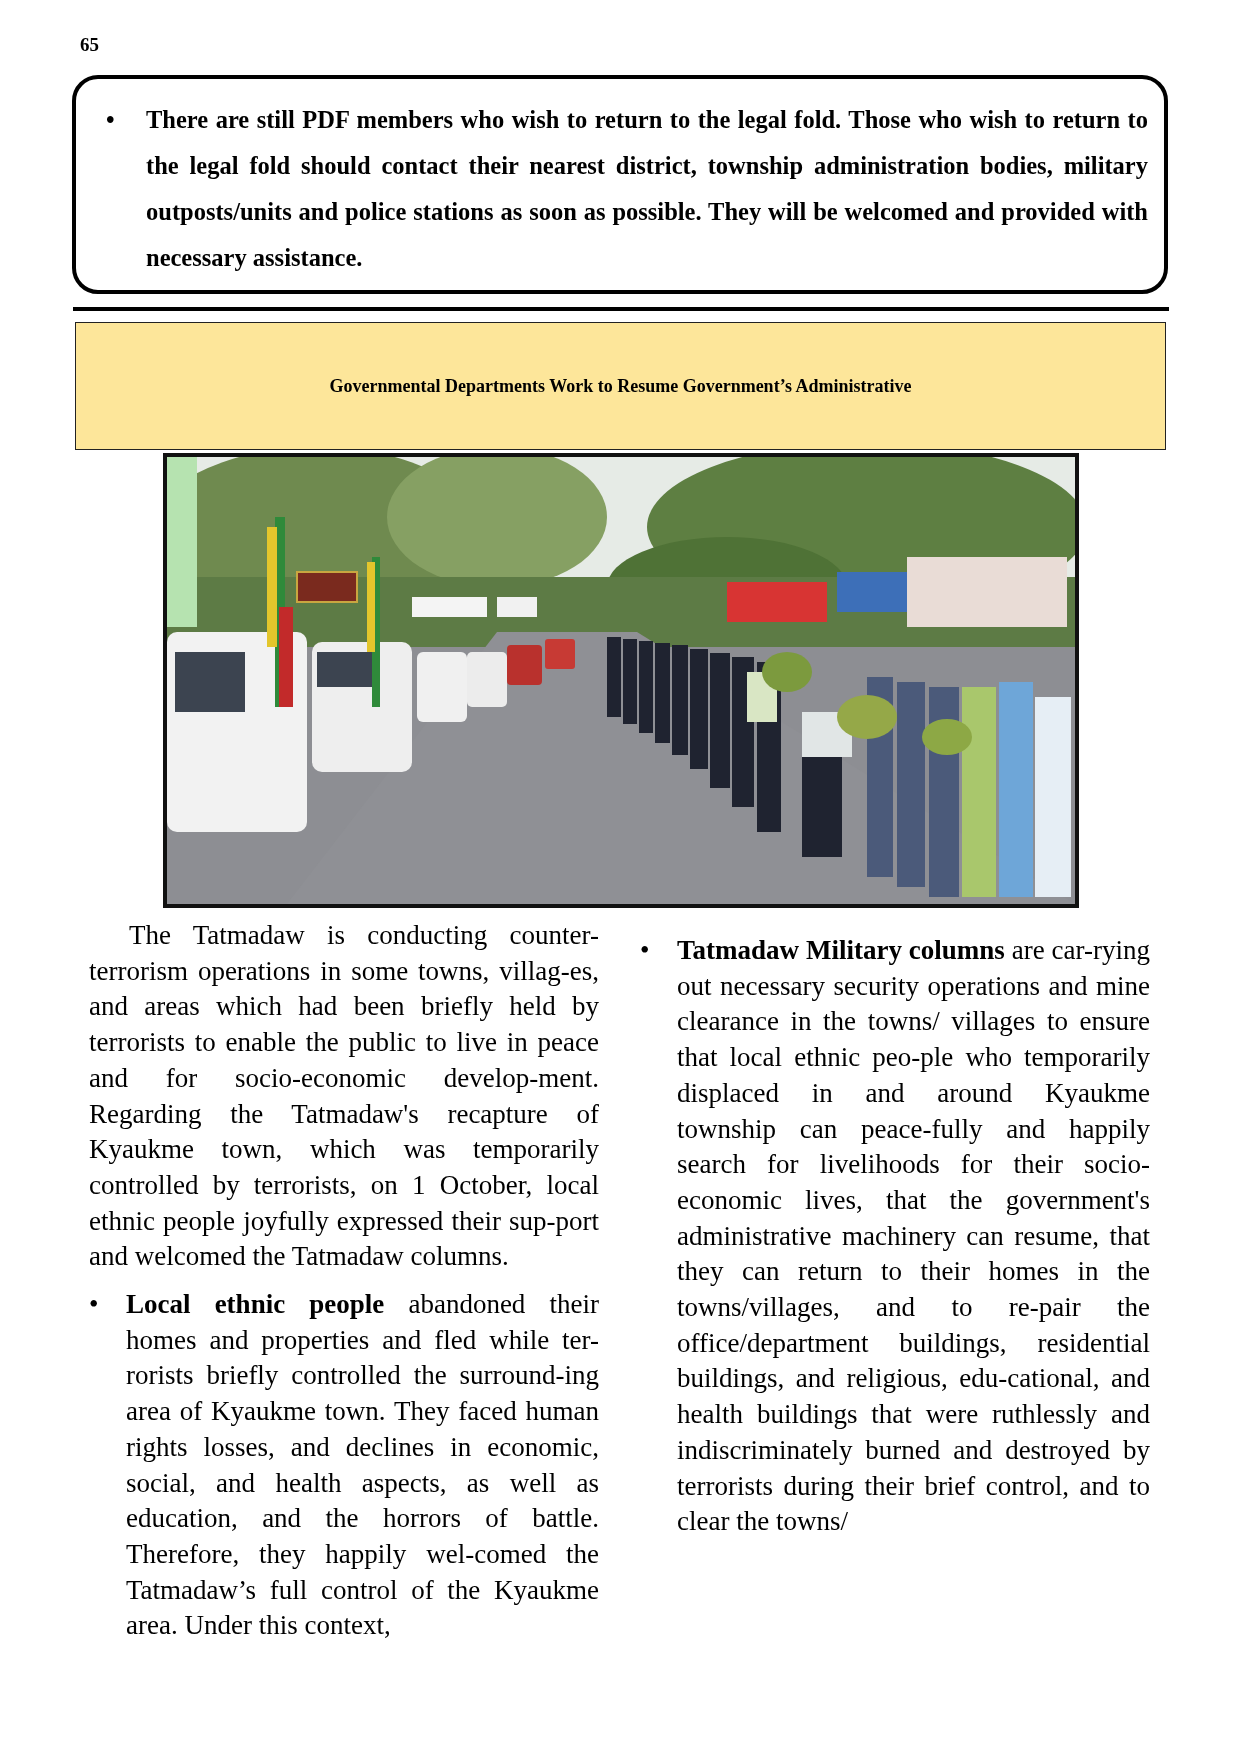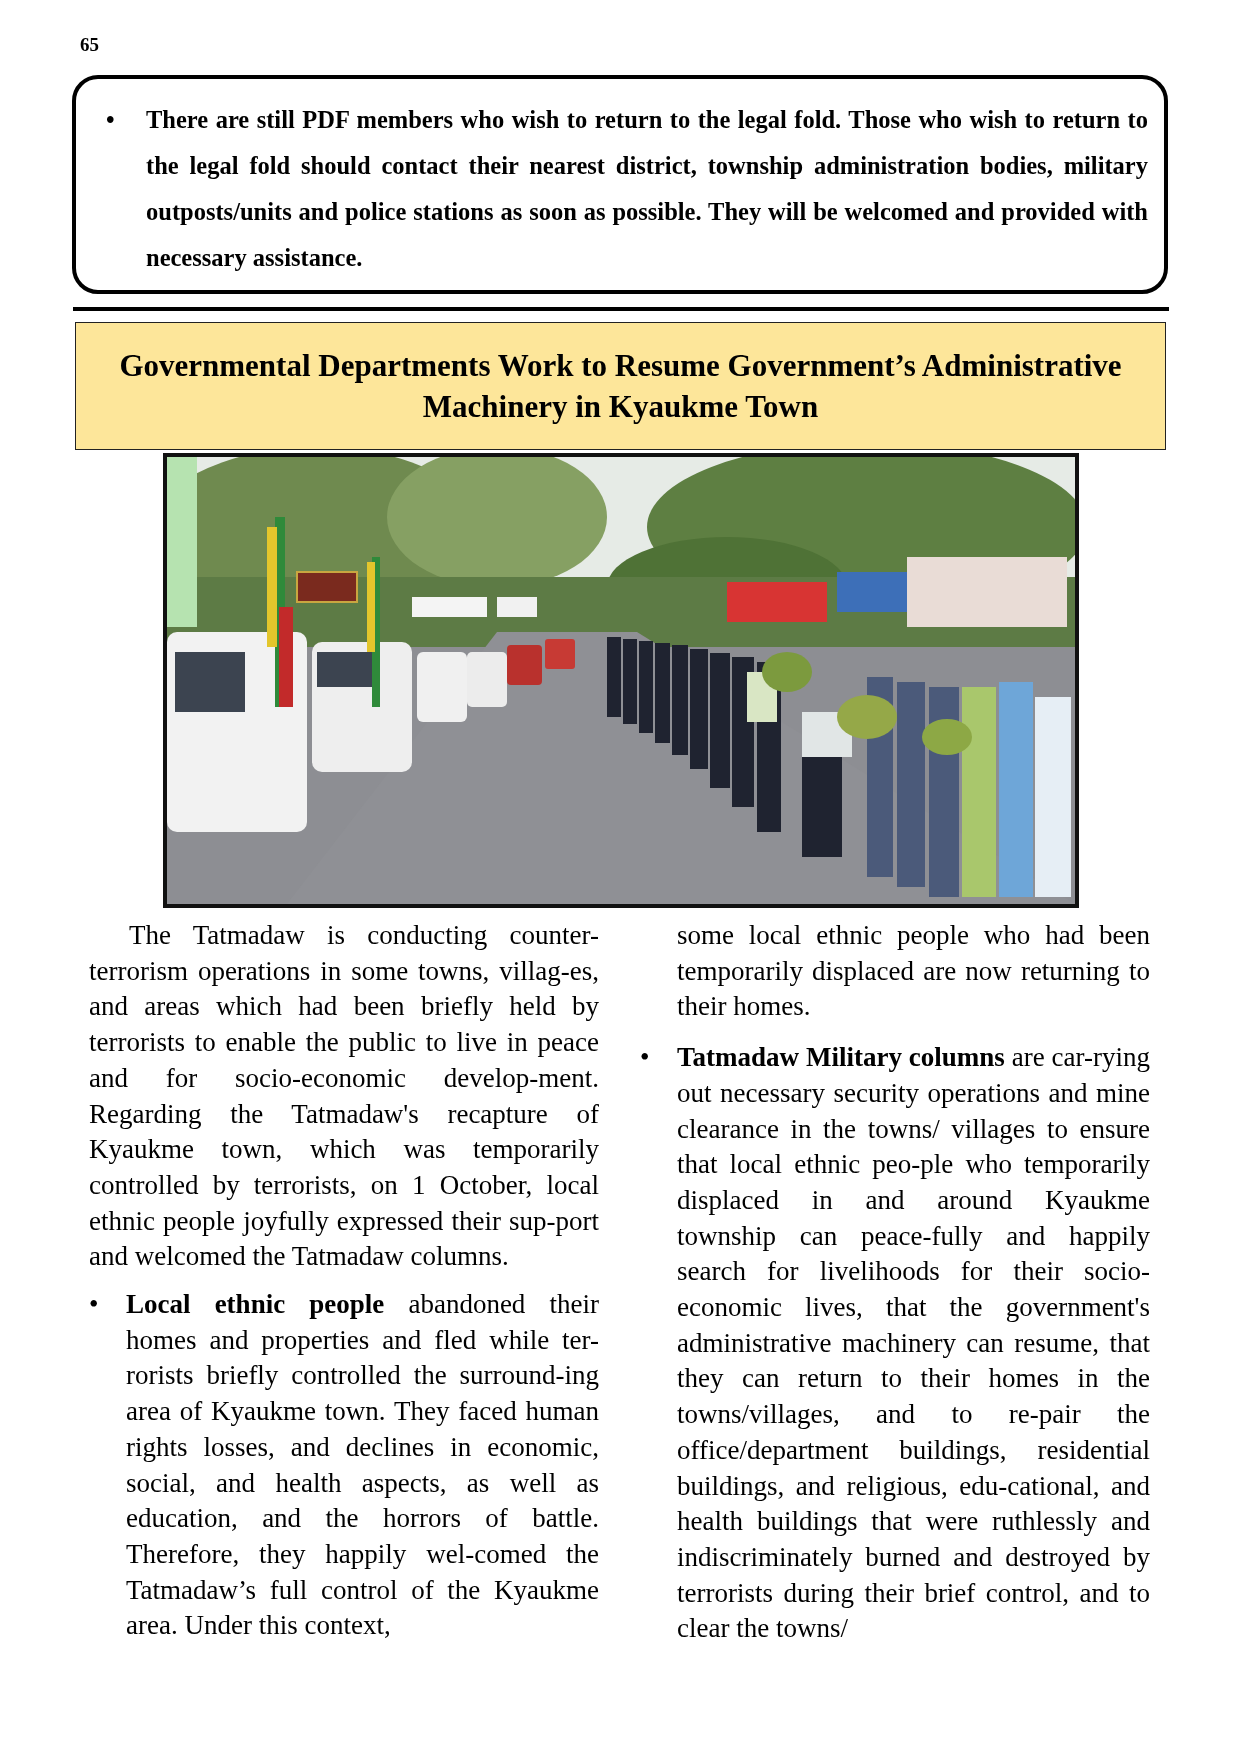--- a/index.html
+++ b/index.html
@@ -9,21 +9,21 @@
   .notice-box { position: absolute; left: 72px; top: 75px; width: 1096px; height: 219px;
                 border: 4px solid #000; border-radius: 26px; box-sizing: border-box; }
   .notice-list { margin: 0; padding: 0; list-style: none; position: absolute; left: 20px; right: 16px; top: 18px; }
   .notice-item { position: relative; padding-left: 50px; font-weight: bold; font-size: 24.5px;
                  line-height: 46px; text-align: justify; text-align-last: left; }
   .notice-item .bullet { position: absolute; left: 10px; top: 0; }
   .rule { position: absolute; left: 73px; top: 307px; width: 1096px; height: 4px; background: #000; }
   .title-box { position: absolute; left: 75px; top: 322px; width: 1091px; height: 128px;
                background: #fde69a; border: 1.5px solid #222; box-sizing: border-box;
                display: flex; align-items: center; justify-content: center; text-align: center; }
-  .title-text { font-weight: bold; font-size: 31px; line-height: 41px; margin: 0; padding: 0 30px; }
+  .title-text { font-weight: bold; font-size: 18px; line-height: 41px; margin: 0; padding: 0 30px; }
   .photo { position: absolute; left: 163px; top: 453px; width: 916px; height: 455px;
            border: 4px solid #111; box-sizing: border-box; overflow: hidden;
            background: linear-gradient(#e9eee9 0%, #dfe5df 12%, #8ea47a 22%, #5d7a45 34%, #6c7a5a 44%, #8b8f8e 55%, #8c8d92 100%); }
   .photo svg { display: block; }
   .column { position: absolute; top: 918px; font-size: 27px; line-height: 35.7px; text-align: justify; }
   .col-left { left: 89px; width: 510px; }
   .col-right { left: 648px; width: 502px; }
   .para { margin: 0; text-indent: 40px; }
   .bullet-list { margin: 12px 0 0 0; padding: 0; list-style: none; }
   .bullet-item { position: relative; padding-left: 37px; }
@@ -46,21 +46,20 @@
       <span>There are still PDF members who wish to return to the legal fold. Those who wish to return to the legal fold should contact their nearest district, township administration bodies, military outposts/units and police stations as soon as possible. They will be welcomed and provided with necessary assistance.</span>
     </li>
   </ul>
 </div>
 
 <div class="rule"></div>
 
 <div class="title-box">
   <h1 class="title-text">
     <span>Governmental Departments Work to Resume Government’s Administrative</span><br>
-    <span>Machinery in Kyaukme Town</span>
   </h1>
 </div>
 
 <div class="photo" title="Vehicles with flags parked along a road on the left while uniformed personnel and local people holding flowers line the right side of the road">
   <svg width="908" height="447" viewBox="0 0 908 447">
 
     <rect x="0" y="0" width="908" height="447" fill="#8d8e93"></rect>
     <rect x="0" y="0" width="908" height="140" fill="#e6ebe6"></rect>
     <ellipse cx="150" cy="80" rx="170" ry="90" fill="#6f8a4f"></ellipse>
     <ellipse cx="330" cy="60" rx="110" ry="70" fill="#86a063"></ellipse>
@@ -129,20 +128,19 @@
   <p class="para">The Tatmadaw is conducting counter-terrorism operations in some towns, villag-es, and areas which had been briefly held by terrorists to enable the public to live in peace and for socio-economic develop-ment. Regarding the Tatmadaw's recapture of Kyaukme town, which was temporarily controlled by terrorists, on 1 October, local ethnic people joyfully expressed their sup-port and welcomed the Tatmadaw columns.</p>
   <ul class="bullet-list">
     <li class="bullet-item">
       <span class="bullet">•</span>
       <span class="lead">Local ethnic people</span><span> abandoned their homes and properties and fled while ter-rorists briefly controlled the surround-ing area of Kyaukme town. They faced human rights losses, and declines in economic, social, and health aspects, as well as education, and the horrors of battle. Therefore, they happily wel-comed the Tatmadaw’s full control of the Kyaukme area. Under this context,</span>
     </li>
   </ul>
 </div>
 
 <div class="column col-right">
-  <p class="cont">some local ethnic people who had been temporarily displaced are now returning to their homes.</p>
   <ul class="bullet-list">
     <li class="bullet-item">
       <span class="bullet">•</span>
       <span class="lead">Tatmadaw Military columns</span><span> are car-rying out necessary security operations and mine clearance in the towns/ villages to ensure that local ethnic peo-ple who temporarily displaced in and around Kyaukme township can peace-fully and happily search for livelihoods for their socio-economic lives, that the government's administrative machinery can resume, that they can return to their homes in the towns/villages, and to re-pair the office/department buildings, residential buildings, and religious, edu-cational, and health buildings that were ruthlessly and indiscriminately burned and destroyed by terrorists during their brief control, and to clear the towns/</span>
     </li>
   </ul>
 </div>
 
 </body></html>

